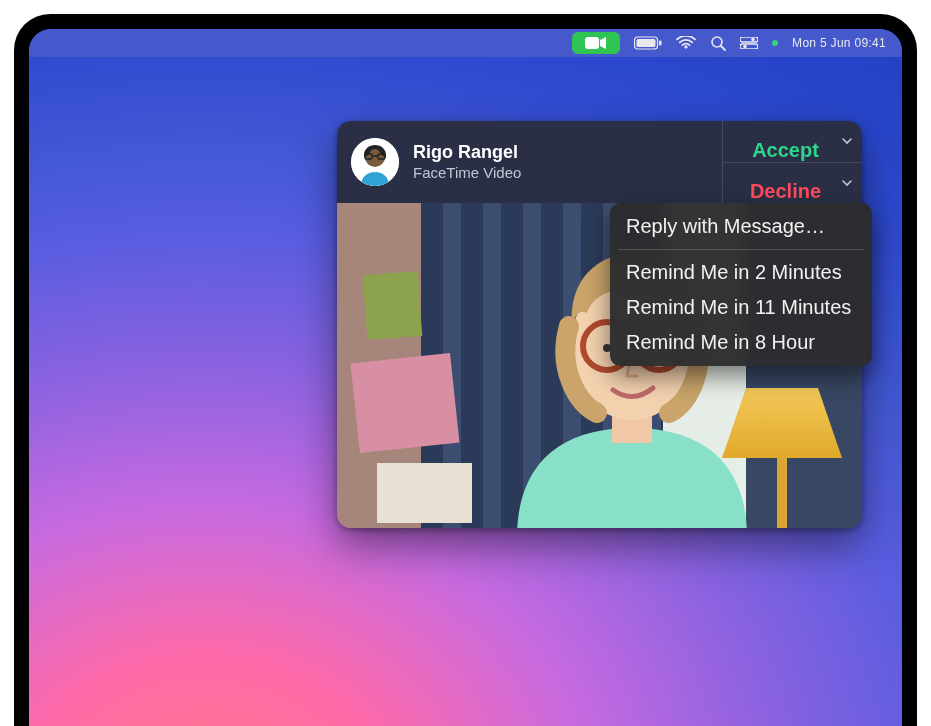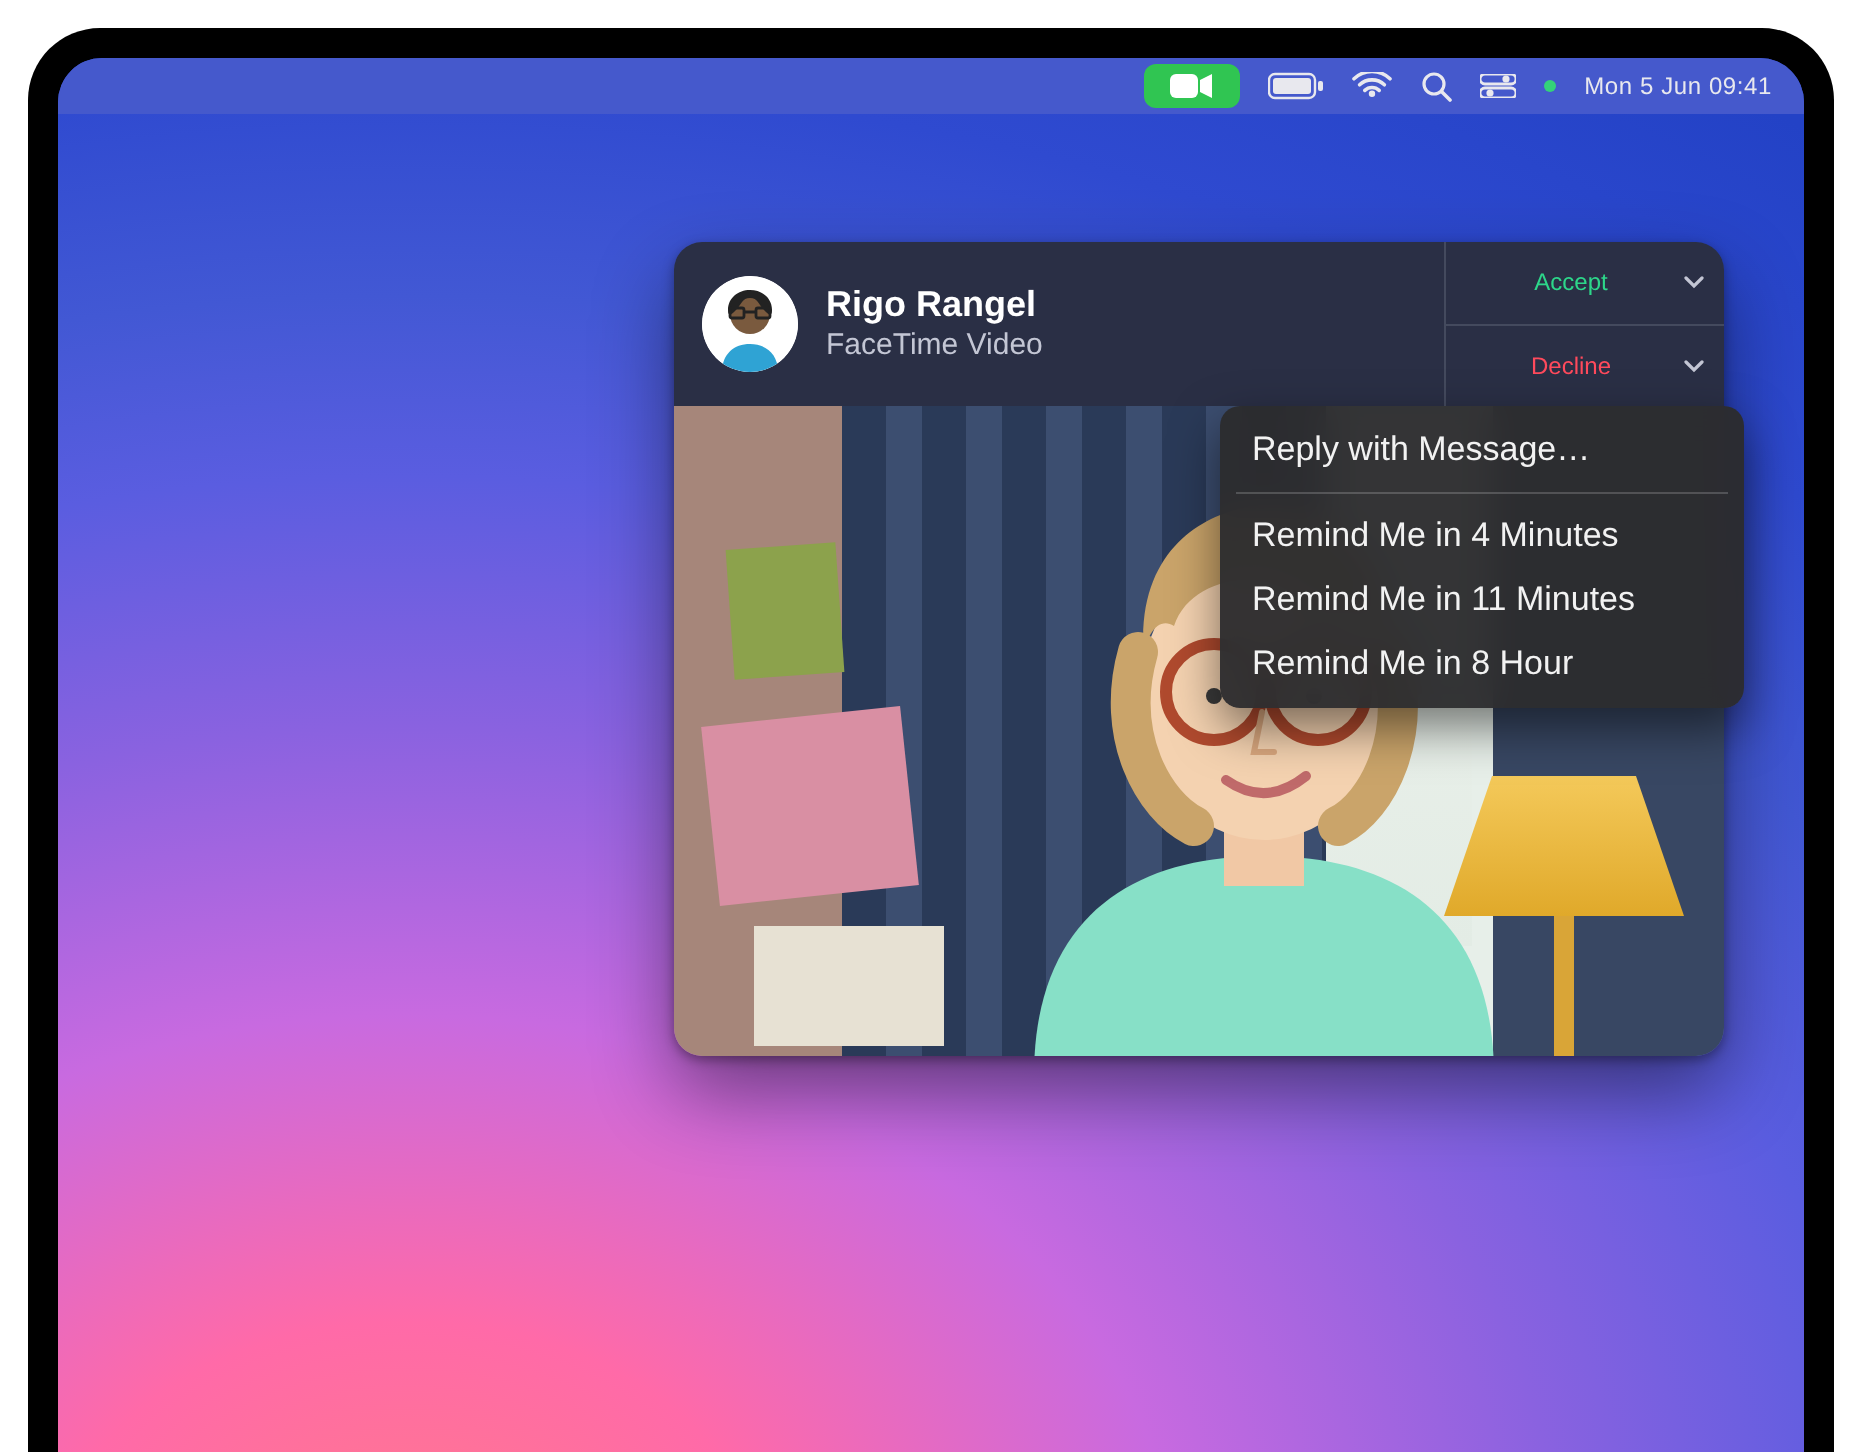--- a/index.html
+++ b/index.html
@@ -112,25 +112,25 @@
 
   .action-col{
     display:flex;
     flex-direction:column;
     width:140px;
     border-left:1px solid var(--panel-border);
   }
   .action-btn{
     flex:1;
     display:flex;
-    align-items:center;
+    align-items:flex-end;
     justify-content:center;
     gap:6px;
-    font-size:12px;
-    font-weight:400;
+    font-size:20px;
+    font-weight:700;
     cursor:default;
     position:relative;
     padding-right:14px;
   }
   .action-btn + .action-btn{border-top:1px solid var(--panel-border);}
   .action-btn .chev{
     position:absolute; right:10px; top:50%; transform:translateY(-50%);
     color:#c3c6d4;
   }
   .accept{color:var(--accept);}
@@ -174,21 +174,21 @@
   
   .menu{
     position:absolute;
     top:82px; right:-10px;
     width:262px;
     background:rgba(44,44,46,0.96);
     border-radius:10px;
     padding:6px 0;
     box-shadow:0 10px 24px rgba(0,0,0,0.5);
     color:#f2f2f2;
-    font-size:17px;
+    font-size:20px;
     backdrop-filter:blur(8px);
   }
   .menu-item{
     padding:6px 16px;
     white-space:nowrap;
   }
   .menu-sep{height:1px;background:rgba(255,255,255,0.18);margin:5px 8px;}
 
 </style>
 </head>
@@ -302,21 +302,21 @@
 
           <path d="M134 128 L130 148 L140 148" fill="none" stroke="#d9a77e" stroke-width="3" stroke-linecap="round"></path>
 
           <path d="M116 162 Q136 176 156 160" fill="none" stroke="#c06a6a" stroke-width="5" stroke-linecap="round"></path>
         </svg>
       </div>
 
       <div class="menu">
         <div class="menu-item">Reply with Message…</div>
         <div class="menu-sep"></div>
-        <div class="menu-item">Remind Me in 4 Minutes</div>
+        <div class="menu-item">Remind Me in 2 Minutes</div>
         <div class="menu-item">Remind Me in 11 Minutes</div>
         <div class="menu-item">Remind Me in 8 Hour</div>
       </div>
     </div>
 
   </div>
  </div>
 </div>
 
 </body></html>

